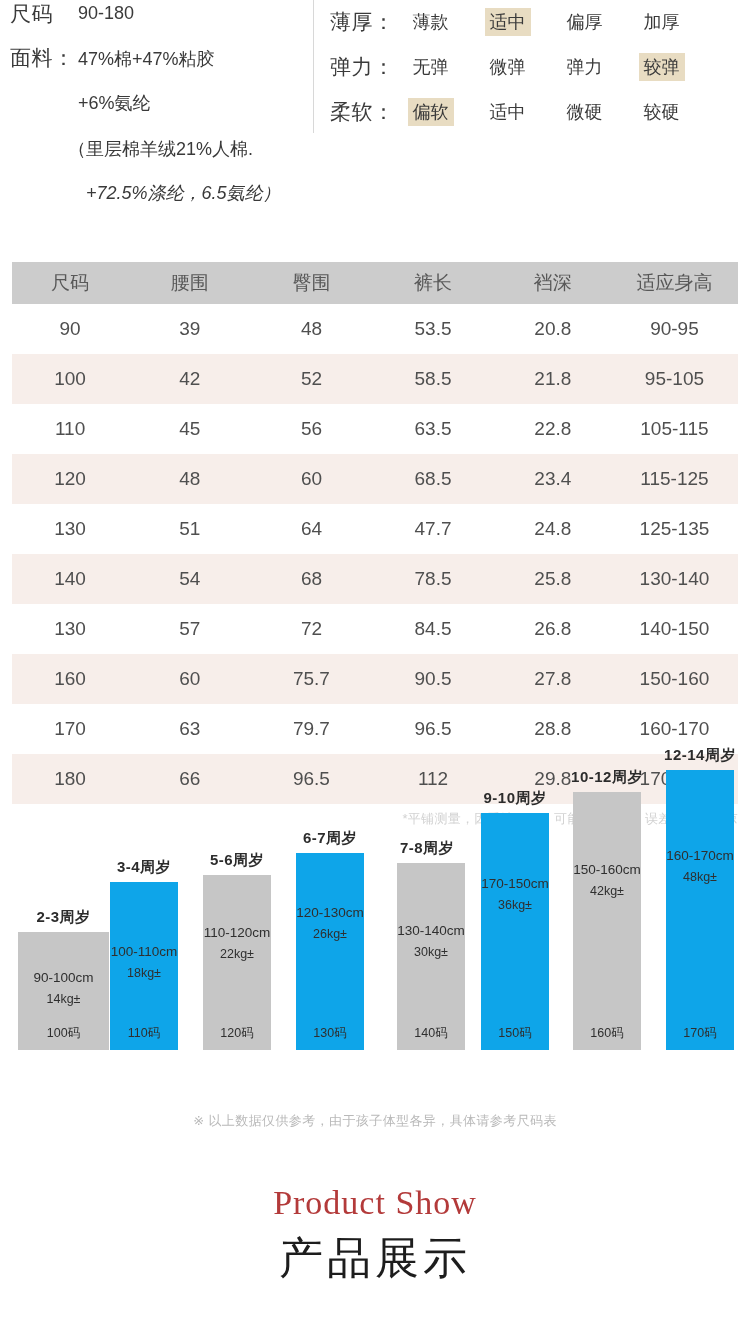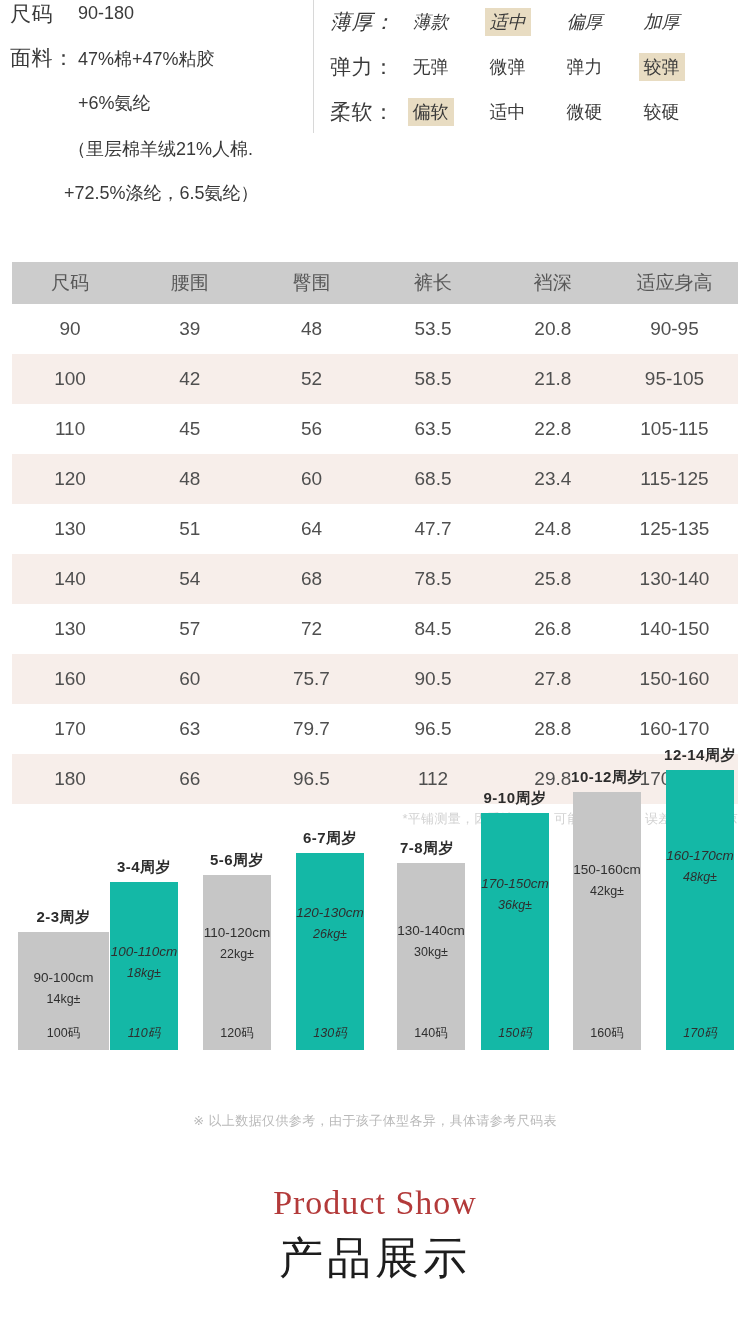--- a/index.html
+++ b/index.html
@@ -161,21 +161,21 @@
     color: #2c2c2c;
     white-space: nowrap;
     letter-spacing: 0.5px;
   }
   .bar-body {
     position: relative;
     width: 100%;
     height: 100%;
   }
   .bar-body.dark { background: #c6c6c6; }
-  .bar-body.light { background: #14b8a6; font-style: italic; }
+  .bar-body.light { background: #0ea5e9; }
   .bar-height {
     position: absolute;
     left: 50%;
     transform: translateX(-50%);
     font-size: 13.5px;
     color: #2f2f2f;
     white-space: nowrap;
   }
   .bar-weight {
     position: absolute;
@@ -244,27 +244,27 @@
       <span class="spec-key" style="left:10px; top:0px;">面料：</span>
       <span class="spec-val" style="left:78px; top:3px;">47%棉+47%粘胶</span>
     </div>
     <div class="spec-row-left" style="top:88px;">
       <span class="spec-val" style="left:78px; top:3px;">+6%氨纶</span>
     </div>
     <div class="spec-row-left" style="top:134px;">
       <span class="spec-val" style="left:68px; top:3px;">（里层棉羊绒21%人棉.</span>
     </div>
     <div class="spec-row-left" style="top:178px;">
-      <span class="spec-val" style="left:64px; top:3px;">+72.5%涤纶，6.5氨纶）</span>
+      <span class="spec-val" style="left:86px; top:3px;font-style:italic;">+72.5%涤纶，6.5氨纶）</span>
     </div>
   </div>
 
   <div id="spec-right">
 
-    <div class="attr-row" style="top:0px;font-style:italic;">
+    <div class="attr-row" style="top:0px;">
       <span class="attr-label">薄厚：</span>
       <span class="attr-opts">
         <span class="attr-opt"><span>薄款</span></span>
         <span class="attr-opt sel"><span>适中</span></span>
         <span class="attr-opt"><span>偏厚</span></span>
         <span class="attr-opt"><span>加厚</span></span>
       </span>
     </div>
 
     <div class="attr-row" style="top:45px;">

